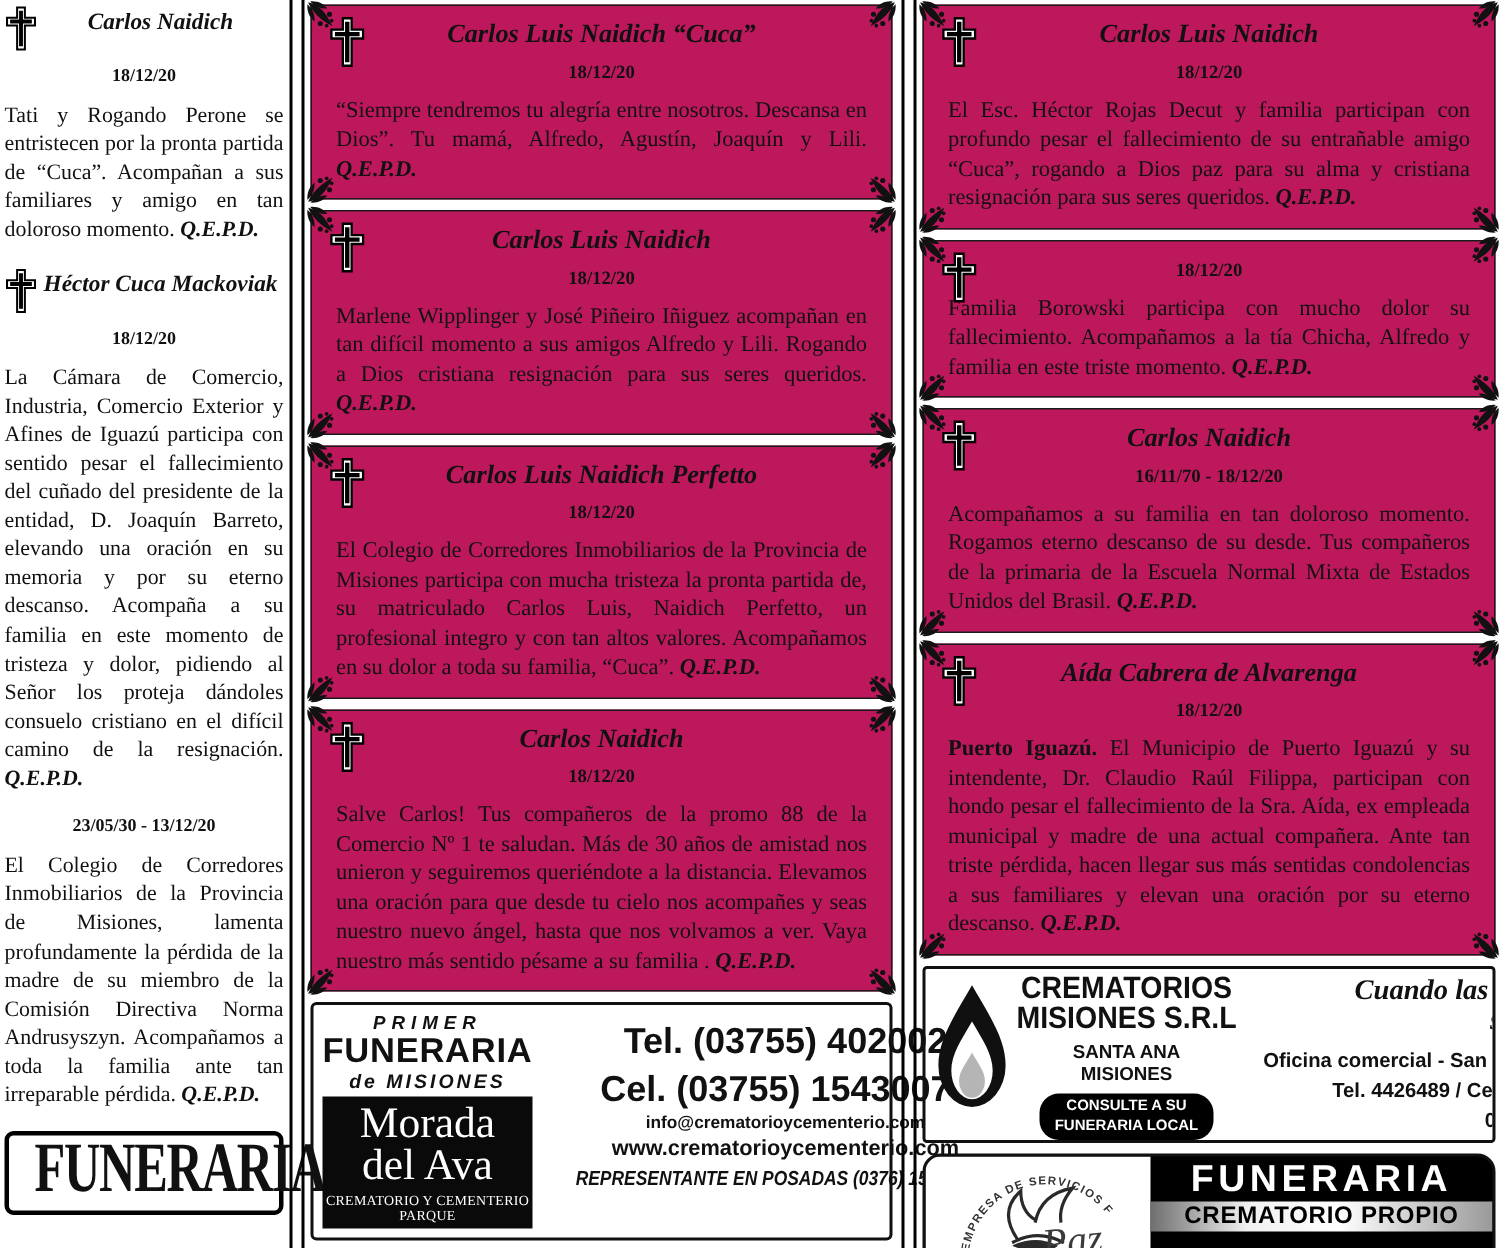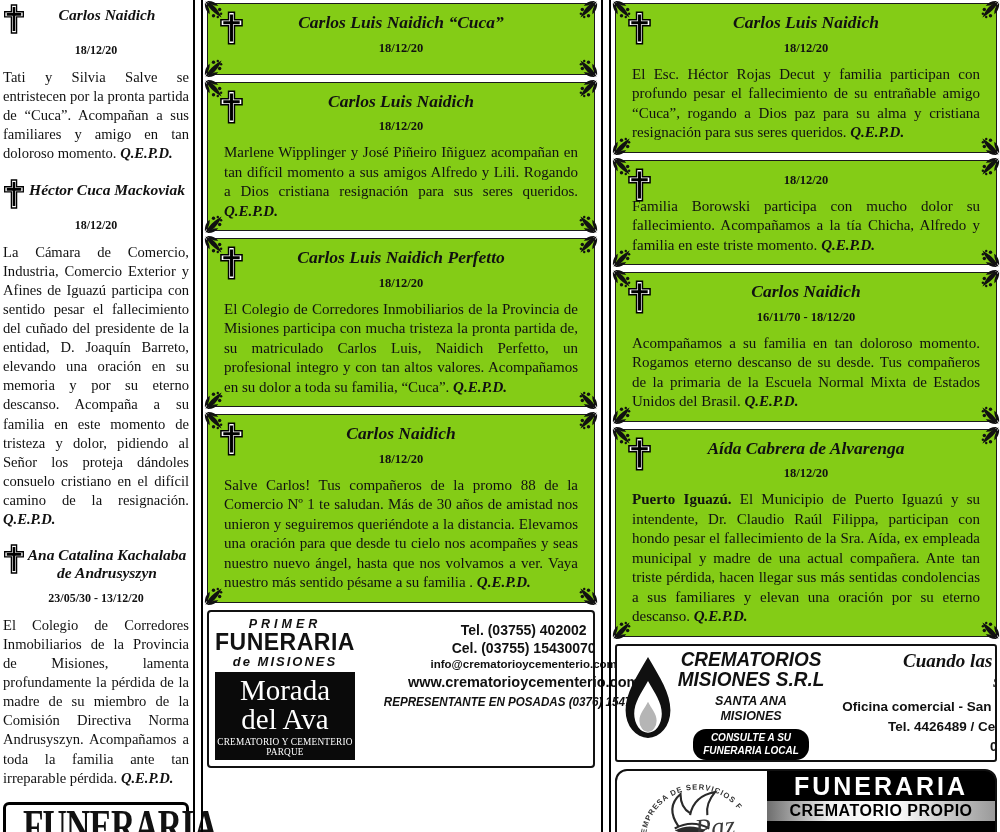--- a/index.html
+++ b/index.html
@@ -6,21 +6,21 @@
   body{width:1000px;height:832px;position:relative;overflow:hidden;color:#111;
        font-family:"Liberation Serif",serif;-webkit-font-smoothing:antialiased;}
   .col{position:absolute;top:3px;}
   #colL{left:3px;width:186px;}
   #colM{left:207px;width:388px;}
   #colR{left:615px;width:382px;}
   .vsep{position:absolute;top:0;height:832px;width:6px;border-left:2px solid #000;border-right:2px solid #000;}
   #sepL{left:193px;} #sepR{left:601px;}
 
   
-  .notice{position:relative;border:1.5px solid #1a1a1a;background:#84cc16;
+  .notice{position:relative;border:1.5px solid #1a1a1a;background:#be185d;
           padding:4px 16px 9px;margin-bottom:7px;}
   .orn{position:absolute;width:19px;height:19px;fill:#111;}
   .orn.tl{top:-4px;left:-4px;} .orn.tr{top:-4px;right:-4px;transform:scaleX(-1);}
   .orn.bl{bottom:-4px;left:-4px;transform:scaleY(-1);} .orn.br{bottom:-4px;right:-4px;transform:scale(-1,-1);}
   .cross{position:absolute;left:11px;top:7px;width:25px;height:34px;}
   .ntitle{margin:5px 0 0;text-align:center;font-style:italic;font-weight:bold;
           font-size:17.5px;line-height:1.12;font-family:"Liberation Serif",serif;}
   .ndate{text-align:center;font-weight:bold;font-size:12.5px;margin:8px 0 9px;}
   .nbody{margin:0;font-size:15px;line-height:1.3;text-align:justify;}
   .qepd{font-weight:bold;font-style:italic;}
@@ -44,30 +44,30 @@
   .ad-mor{border:2px solid #111;border-radius:4px;display:flex;padding:5px 6px 6px;gap:6px;
           font-family:"Liberation Sans",sans-serif;margin-bottom:7px;min-height:100px;}
   .mor-l{width:46%;text-align:center;}
   .m-pre{font-weight:bold;font-style:italic;font-size:12.5px;letter-spacing:4px;}
   .m-name{font-weight:bold;font-size:23px;letter-spacing:.5px;line-height:1.02;}
   .m-sub{font-weight:bold;font-style:italic;font-size:13px;letter-spacing:2px;}
   .m-black{background:#0a0a0a;color:#fff;margin-top:3px;padding:4px 2px 3px;}
   .m-b1,.m-b2{font-family:"Liberation Serif",serif;font-size:29px;line-height:.98;}
   .m-b3{font-family:"Liberation Serif",serif;font-size:9.3px;margin-top:4px;letter-spacing:.2px;}
   .mor-r{flex:1;text-align:center;padding-top:4px;}
-  .m-tel{font-weight:bold;font-size:14px;line-height:1.3;white-space:nowrap;}
+  .m-tel{font-weight:bold;font-size:24px;line-height:1.3;white-space:nowrap;}
   .m-email{font-weight:bold;font-size:11.5px;line-height:1.35;}
   .m-web{font-weight:bold;font-size:14.5px;line-height:1.3;}
   .m-rep{font-weight:bold;font-style:italic;font-size:13.5px;margin-top:2px;white-space:nowrap;transform:scaleX(.86);}
 
   
   .ad-crm{border:2px solid #111;border-radius:3px;display:flex;padding:4px 6px;gap:4px;
           font-family:"Liberation Sans",sans-serif;margin-bottom:7px;height:106px;overflow:hidden;}
   .flame{width:50px;height:100px;flex:none;}
-  .crm-mid{width:148px;flex:none;text-align:center;font-style:italic;}
+  .crm-mid{width:148px;flex:none;text-align:center;}
   .crm-n1,.crm-n2{font-weight:bold;font-size:19px;line-height:1.08;transform:scaleY(1.08);white-space:nowrap;}
   .crm-loc{font-weight:bold;font-size:12.5px;line-height:1.22;margin-top:3px;}
   .crm-pill{display:inline-block;background:#000;color:#fff;border-radius:13px;font-weight:bold;
             font-size:10px;line-height:1.25;padding:3px 10px;margin-top:5px;}
   .crm-right{flex:1;text-align:right;padding-top:1px;}
   .crm-slog{font-family:"Liberation Serif",serif;font-weight:bold;font-style:italic;font-size:19px;line-height:1.08;}
   .crm-line{font-weight:bold;font-size:13.5px;line-height:1.5;white-space:nowrap;}
   .crm-line.first{margin-top:5px;}
 
   
@@ -103,41 +103,35 @@
 <section class="col" id="colL">
   <div>
   <article class="lnotice">
     <div class="lhead">
       <svg class="crossL" viewBox="0 0 42 58">
             <use href="#g-cross"></use>
           </svg>
       <div class="ltitle">Carlos Naidich</div>
     </div>
     <div class="ldate">18/12/20</div>
-    <p class="lbody"><span>Tati y Silvia Salve se entristecen por la pronta partida de “Cuca”. Acompañan a sus familiares y amigo en tan doloroso momento.</span> <b class="qepd">Q.E.P.D.</b></p>
+    <p class="lbody"><span>Tati y Rogando Perone se entristecen por la pronta partida de “Cuca”. Acompañan a sus familiares y amigo en tan doloroso momento.</span> <b class="qepd">Q.E.P.D.</b></p>
   </article>
 
   <article class="lnotice">
     <div class="lhead">
       <svg class="crossL" viewBox="0 0 42 58">
             <use href="#g-cross"></use>
           </svg>
       <div class="ltitle">Héctor Cuca Mackoviak</div>
     </div>
     <div class="ldate">18/12/20</div>
     <p class="lbody"><span>La Cámara de Comercio, Industria, Comercio Exterior y Afines de Iguazú participa con sentido pesar el fallecimiento del cuñado del presidente de la entidad, D. Joaquín Barreto, elevando una oración en su memoria y por su eterno descanso. Acompaña a su familia en este momento de tristeza y dolor, pidiendo al Señor los proteja dándoles consuelo cristiano en el difícil camino de la resignación.</span> <b class="qepd">Q.E.P.D.</b></p>
   </article>
 
   <article class="lnotice">
-    <div class="lhead">
-      <svg class="crossL" viewBox="0 0 42 58">
-            <use href="#g-cross"></use>
-          </svg>
-      <div class="ltitle">Ana Catalina Kachalaba de Andrusyszyn</div>
-    </div>
     <div class="ldate">23/05/30 - 13/12/20</div>
     <p class="lbody"><span>El Colegio de Corredores Inmobiliarios de la Provincia de Misiones, lamenta profundamente la pérdida de la madre de su miembro de la Comisión Directiva Norma Andrusyszyn. Acompañamos a toda la familia ante tan irreparable pérdida.</span> <b class="qepd">Q.E.P.D.</b></p>
   </article>
 </div>
   <div class="ad-sa">
     <div class="sa1">FUNERARIA</div>
 
   </div>
 </section>
 
@@ -156,20 +150,21 @@
           <use href="#g-orn"></use>
         </svg>
     <svg class="orn br" viewBox="0 0 20 20">
           <use href="#g-orn"></use>
         </svg>
     <svg class="cross" viewBox="0 0 42 58">
           <use href="#g-cross"></use>
         </svg>
     <h2 class="ntitle">Carlos Luis Naidich “Cuca”</h2>
     <div class="ndate">18/12/20</div>
+    <p class="nbody"> <span>“Siempre tendremos tu alegría entre nosotros. Descansa en Dios”. Tu mamá, Alfredo, Agustín, Joaquín y Lili.</span> <b class="qepd">Q.E.P.D.</b></p>
   </article>
 
   <article class="notice">
     <svg class="orn tl" viewBox="0 0 20 20">
           <use href="#g-orn"></use>
         </svg>
     <svg class="orn tr" viewBox="0 0 20 20">
           <use href="#g-orn"></use>
         </svg>
     <svg class="orn bl" viewBox="0 0 20 20">

